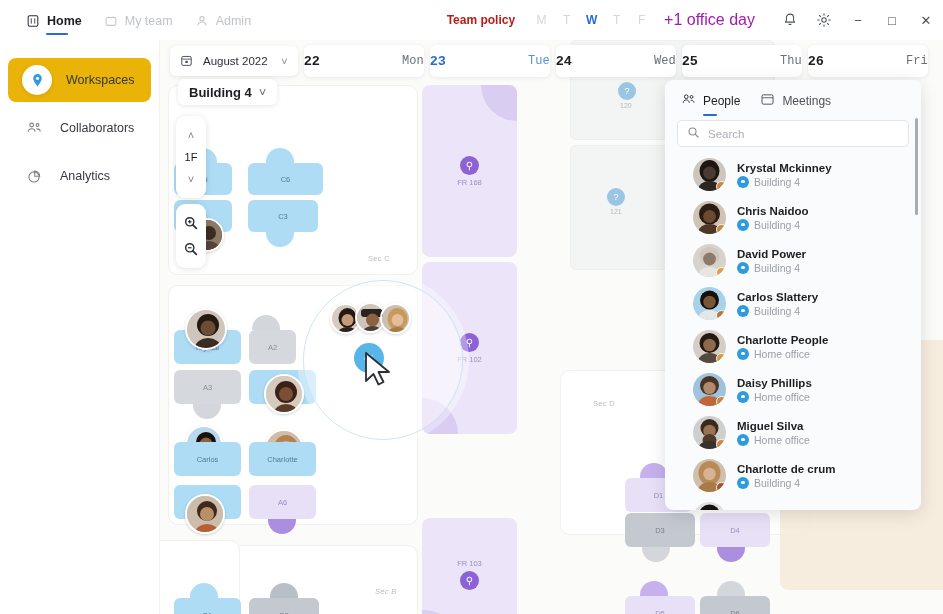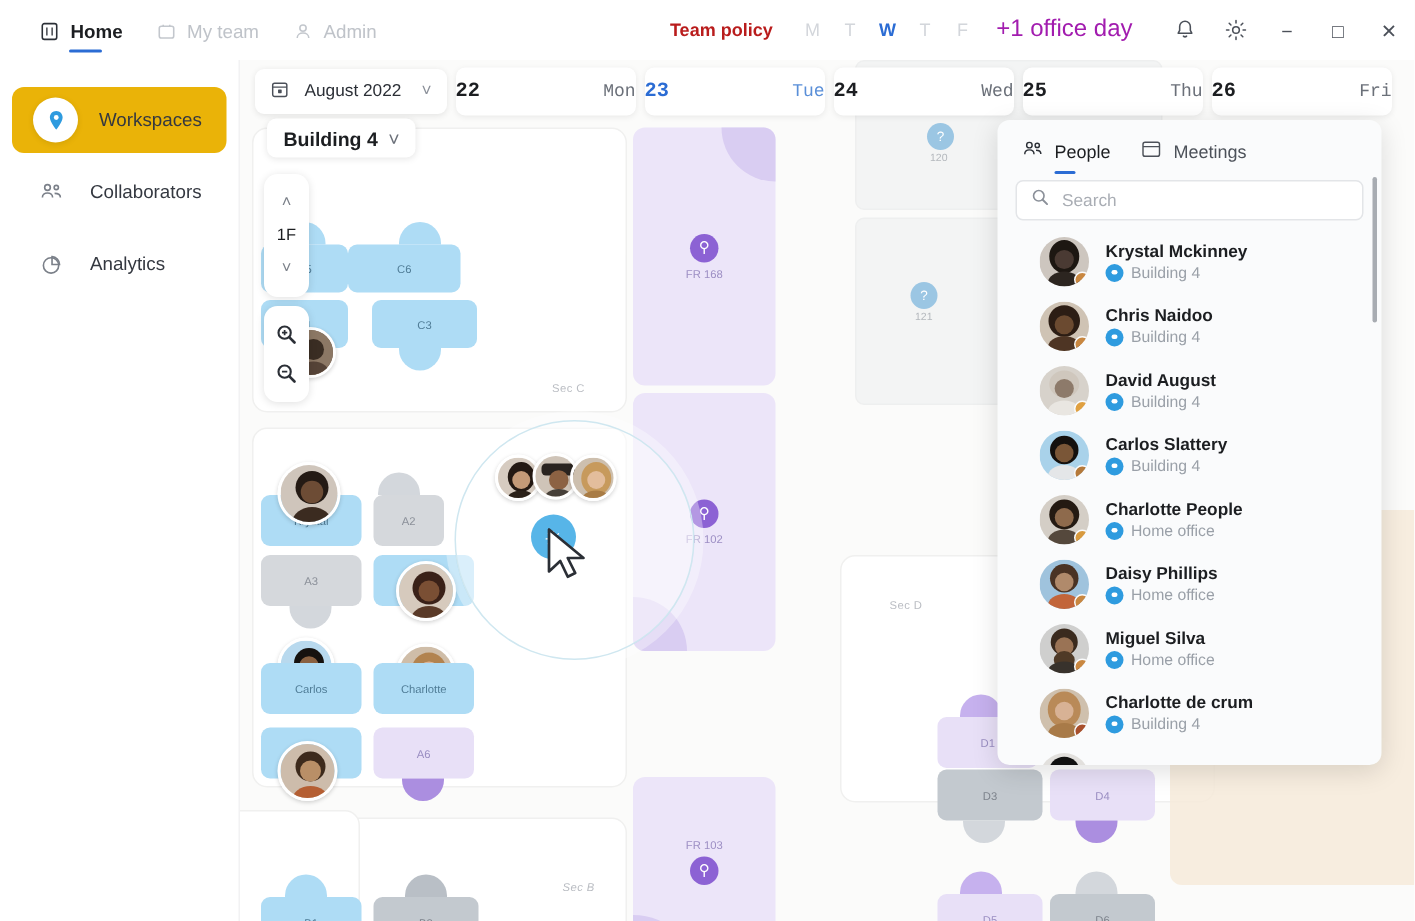--- a/index.html
+++ b/index.html
@@ -387,21 +387,21 @@
 
     <div class="room" style="left:262px; top:478px; width:95px; height:136px;">
       <div class="corner-wedge" style="left:0;bottom:0;width:44px;height:44px;border-radius:0 44px 0 8px;"></div>
       <div class="room-ico" style="margin-top:-34px;">⚲</div>
       <div class="room-lbl" style="margin-top:-34px;">FR 103</div>
     </div>
 
     <div class="chair b" style="left:29px;  top:108px;"></div>
     <div class="chair b" style="left:106px; top:108px;"></div>
     <div class="desk blue" style="left:14px; top:123px; width:58px; height:32px;">C5</div>
-    <div class="desk blue" style="left:72px; top:123px; width:75px; height:32px;">C6</div>
+    <div class="desk blue" style="left:88px; top:123px; width:75px; height:32px;">C6</div>
     <div class="desk blue" style="left:14px; top:160px; width:58px; height:32px;">C1</div>
     <div class="desk blue" style="left:88px; top:160px; width:70px; height:32px;">C3</div>
     <div class="chair b down" style="left:106px; top:192px;"></div>
     <div class="avatar" style="left:30px; top:178px; width:34px; height:34px; background:#6d5a4a;">
       <svg width="34" height="34" viewBox="0 0 34 34">
           <rect width="34" height="34" fill="#8c7865"></rect>
           <circle cx="17" cy="13" r="7" fill="#3a2d23"></circle>
           <ellipse cx="17" cy="30" rx="11" ry="9" fill="#554337"></ellipse>
         </svg>
     </div>
@@ -659,21 +659,21 @@
         <div class="p-av">
           <svg width="33" height="33" viewBox="0 0 33 33">
               <rect width="33" height="33" fill="#d7d2cb"></rect>
               <ellipse cx="16.5" cy="12" rx="10" ry="9" fill="#cfc7bd"></ellipse>
               <circle cx="16.5" cy="15" r="6.4" fill="#8d7a6a"></circle>
               <ellipse cx="16.5" cy="31" rx="11" ry="8" fill="#e9e6e1"></ellipse>
             </svg>
           <span class="p-badge" style="background:#e0a040;"></span>
         </div>
         <div>
-          <div class="p-name">David August</div>
+          <div class="p-name">David Power</div>
           <div class="p-loc">
             <span class="pin">
                 <i></i>
               </span>
             <span>Building 4</span>
           </div>
         </div>
       </div>
 
       <div class="person">

